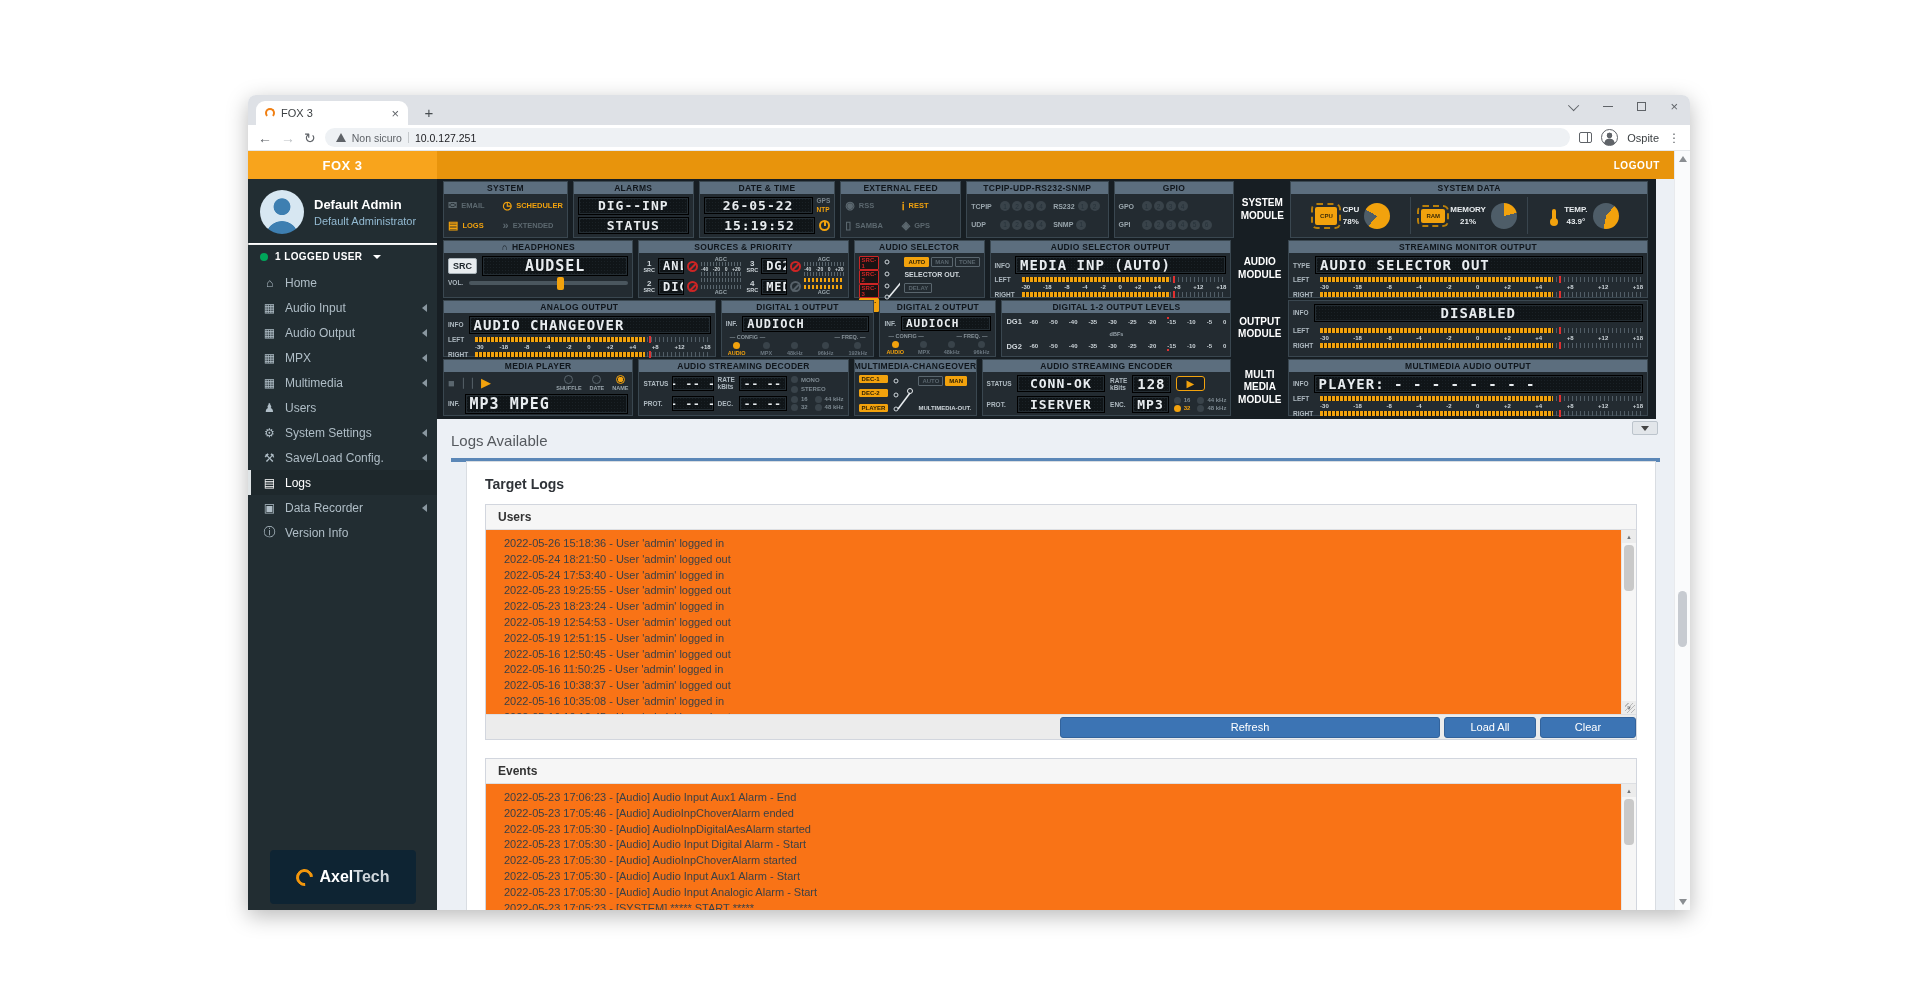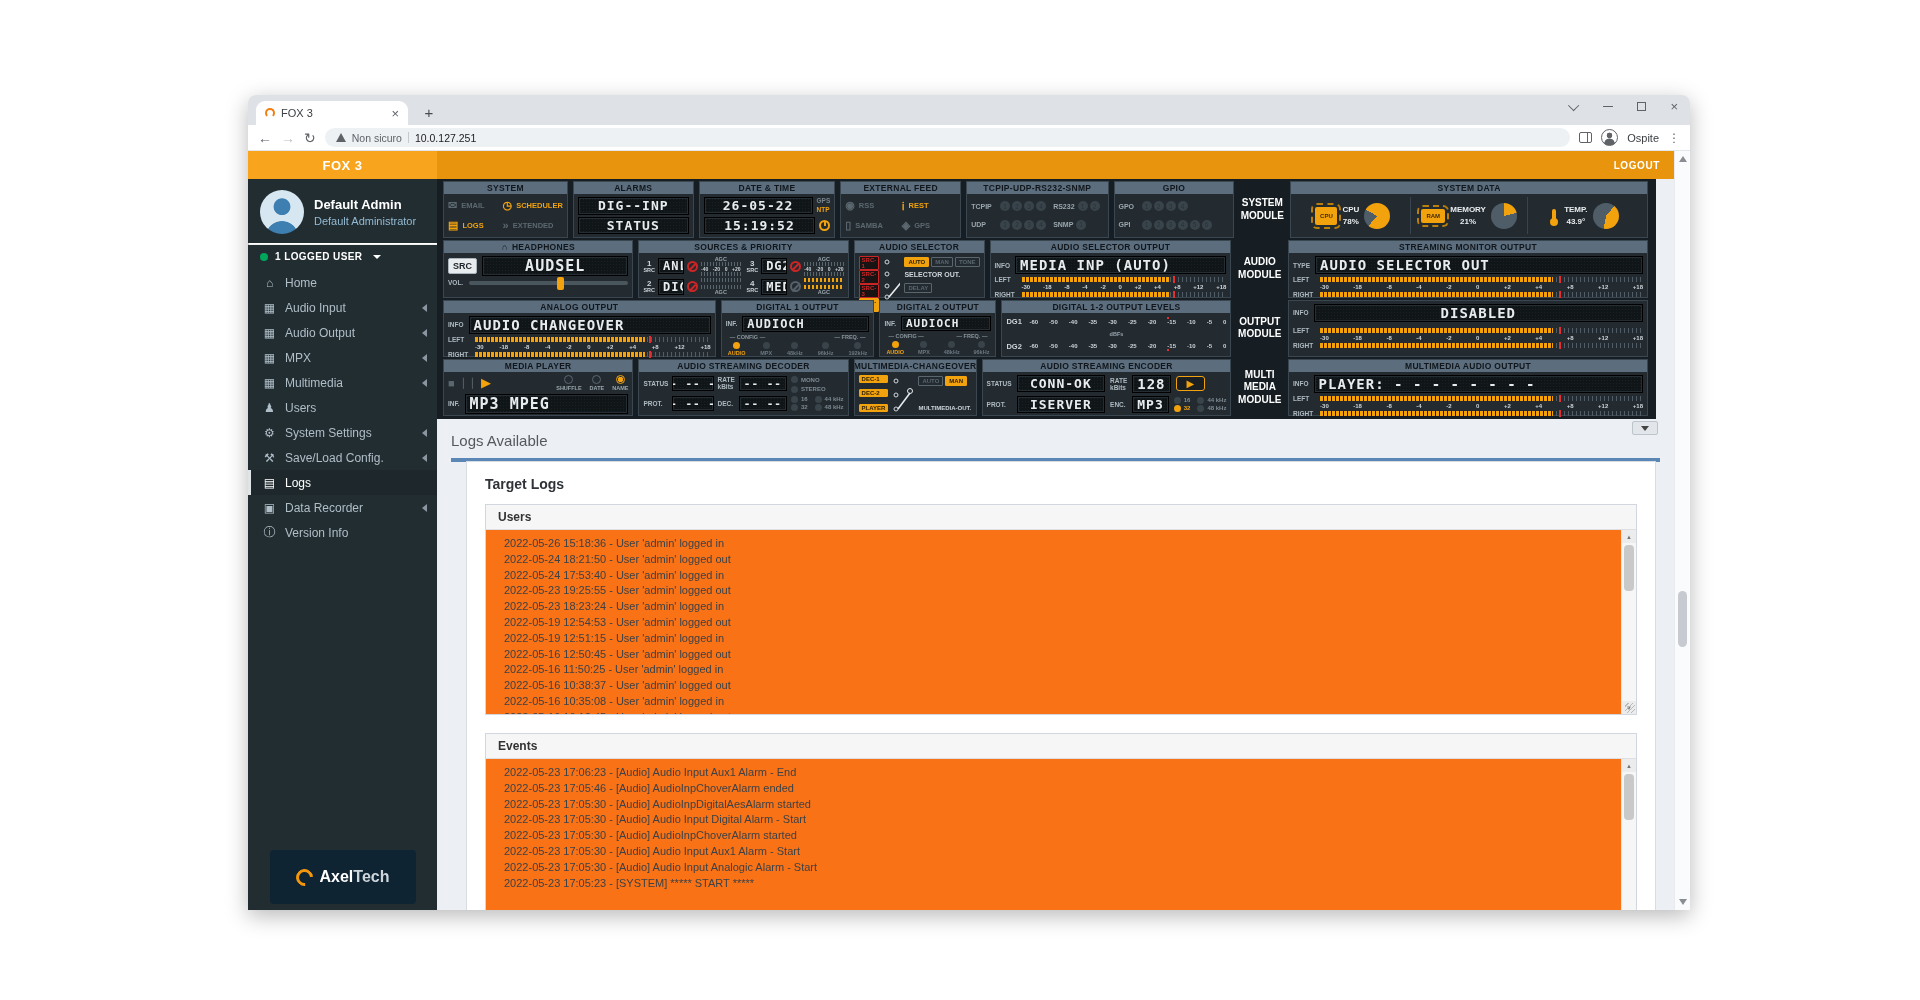--- a/index.html
+++ b/index.html
@@ -1124,20 +1124,25 @@
                     <div class="logline">2022-05-16 10:35:08 - User 'admin' logged in</div>
                     <div class="logline">2022-05-16 10:12:45 - User 'admin' logged out</div>
                   </div>
                 <div class="boxscroll">
                   <span class="bs-arrow up">▲</span>
                   <span class="bs-thumb"></span>
                   <span class="bs-arrow down">▼</span>
                 </div>
                 <span class="grip"></span>
               </div>
+              <div class="lfoot">
+                <span class="btn w-refresh">Refresh</span>
+                <span class="btn w-load">Load All</span>
+                <span class="btn w-clear">Clear</span>
+              </div>
             </div>
 
             <div class="lbox ev-space">
               <div class="lbox-head">Events</div>
               <div class="llist events">
                 <div>
 
                 <div class="logline">2022-05-23 17:06:23 - [Audio] Audio Input Aux1 Alarm - End</div>
                     <div class="logline">2022-05-23 17:05:46 - [Audio] AudioInpChoverAlarm ended</div>
                     <div class="logline">2022-05-23 17:05:30 - [Audio] AudioInpDigitalAesAlarm started</div>

